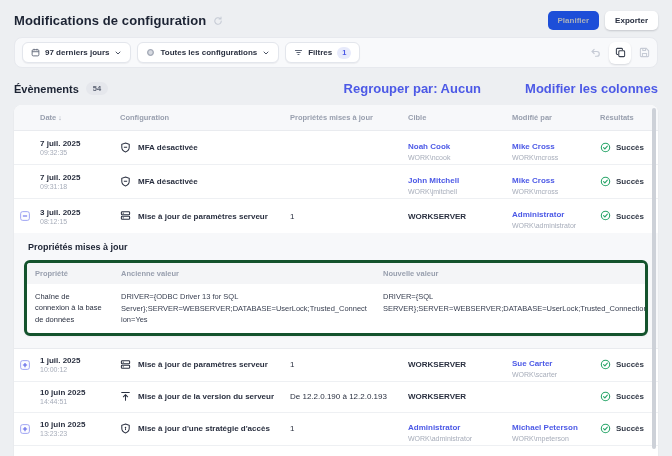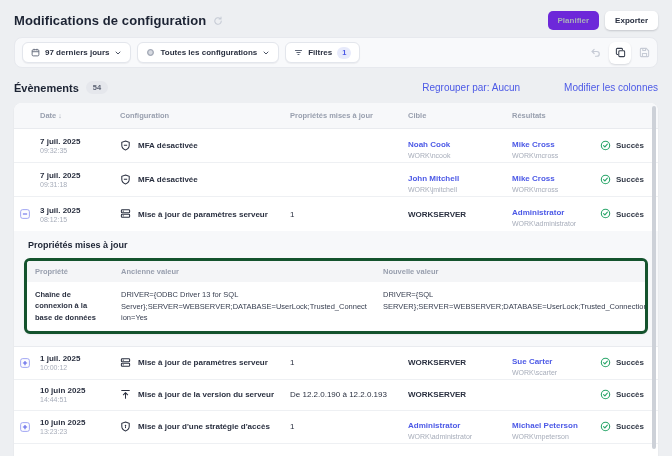--- a/index.html
+++ b/index.html
@@ -6,21 +6,21 @@
   html,body { width:672px; height:456px; overflow:hidden; background:#edeff2;
     font-family:"Liberation Sans", sans-serif; color:#252b3b; }
   .page { width:672px; height:456px; display:flex; flex-direction:column;border-radius:16px; }
 
   
   .page-header { display:flex; align-items:center; justify-content:space-between; padding:11px 14px 7px; }
   .title-wrap { display:flex; align-items:center; gap:7px; }
   .page-title { font-size:13px; font-weight:700; color:#1c2333; letter-spacing:.1px; }
   .hdr-buttons { display:flex; gap:6px; }
   .btn { font-size:8px; font-weight:700; border-radius:5px; padding:5px 10px; border:none; cursor:pointer; }
-  .btn-disabled { background:#6d28d9; color:#a9afbb; }
+  .btn-disabled { background:#1d4ed8; color:#a9afbb; }
   .btn-white { background:#ffffff; color:#272e3f; box-shadow:0 1px 2px rgba(16,24,40,.18); }
 
   
   .filter-bar { margin:0 14px; background:#f8f9fb; border:1px solid #e7e9ee; border-radius:8px;
     padding:4px 7px; display:flex; align-items:center; gap:6px; height:31px; }
   .chip { background:#fff; border:1px solid #e3e6ec; border-radius:6px; display:flex; align-items:center;
     gap:5px; padding:4px 8px; font-size:8px; font-weight:700; color:#2a3040;
     box-shadow:0 1px 1px rgba(16,24,40,.05); cursor:pointer; height:21px; }
   .chip svg { display:block; }
   .count-pill { background:#e7eafb; color:#4c59e6; border-radius:8px; font-size:7.5px; font-weight:700;
@@ -30,21 +30,21 @@
   .tool-ico.raised { background:#fff; border-radius:6px; width:22px; height:22px;
     box-shadow:0 1px 2px rgba(16,24,40,.14); }
 
   
   .events-row { display:flex; align-items:center; justify-content:space-between; padding:13px 14px 9px; }
   .events-left { display:flex; align-items:center; gap:7px; }
   .events-title { font-size:11px; font-weight:700; color:#1c2333; }
   .count-badge { background:#e5e7ec; color:#5a6172; font-size:7.5px; font-weight:700;
     border-radius:9px; padding:2px 7px; }
   .events-links { display:flex; gap:18px; }
-  .hlink { color:#4c59e6; font-size:10px; font-weight:400; cursor:pointer; text-decoration:none;padding-left:26px; }
+  .hlink { color:#4c59e6; font-size:13px; font-weight:700; cursor:pointer; text-decoration:none;padding-left:26px; }
 
   
   .table-card { margin:0 14px 0 14px; background:#fff; border-radius:8px 8px 0 0;
     box-shadow:0 1px 2px rgba(16,24,40,.07); flex:1; overflow:hidden; position:relative; }
   .trow { display:grid; grid-template-columns:26px 80px 170px 118px 104px 88px 1fr;
     align-items:center; border-bottom:1px solid #eef0f3; min-height:34px; }
   .trow.short { min-height:31px; }
   .thead { background:#f7f8fa; color:#989fae; font-size:7.5px; font-weight:700; min-height:26px;
     border-bottom:1px solid #e9ebef; }
   .cell { padding:3px 4px 3px 0; }
@@ -62,21 +62,21 @@
 
   
   .expanded { background:#f7f8fa; border-bottom:1px solid #e9ebef; padding:9px 10px 12px; }
   .expanded-title { font-size:9px; font-weight:700; color:#1c2333; margin:0 0 8px 4px; }
   .subtable { background:#fff; border:3px solid #14532d; border-radius:6px; overflow:hidden;
     box-shadow:0 1px 2px rgba(16,24,40,.05); }
   .subrow { display:grid; grid-template-columns:86px 262px 1fr; }
   .subhead { background:#f4f5f7; color:#989fae; font-size:7.5px; font-weight:700; }
   .subhead .scell { padding:6px 8px; }
   .scell { padding:7px 8px; }
-  .prop-name { font-size:7.5px; font-weight:700; color:#2a3040; line-height:1.5; }
+  .prop-name { font-size:7.5px; font-weight:400; color:#2a3040; line-height:1.5; }
   .prop-val { font-size:7.5px; color:#3a4152; line-height:1.55; word-wrap:break-word; overflow-wrap:break-word; }
 
   
   .scrollbar { position:absolute; top:3px; right:2px; width:4px; height:calc(100% - 10px);
     background:#cdd1d8; border-radius:2px; }
 </style>
 </head>
 <body>
 
 <div class="page">
@@ -169,20 +169,21 @@
   <div class="table-card">
 
     <div class="trow thead">
       <div class="cell c-expand"></div>
       <div class="cell">
         <span>Date</span><span class="sort-arrow">↓</span>
       </div>
       <div class="cell">Configuration</div>
       <div class="cell">Propriétés mises à jour</div>
       <div class="cell">Cible</div>
+      <div class="cell">Modifié par</div>
       <div class="cell">Résultats</div>
     </div>
 
     <div class="trow">
       <div class="cell c-expand"></div>
       <div class="cell">
         <div class="d1">7 juil. 2025</div>
         <div class="d2">09:32:35</div>
       </div>
       <div class="cell c-config">

